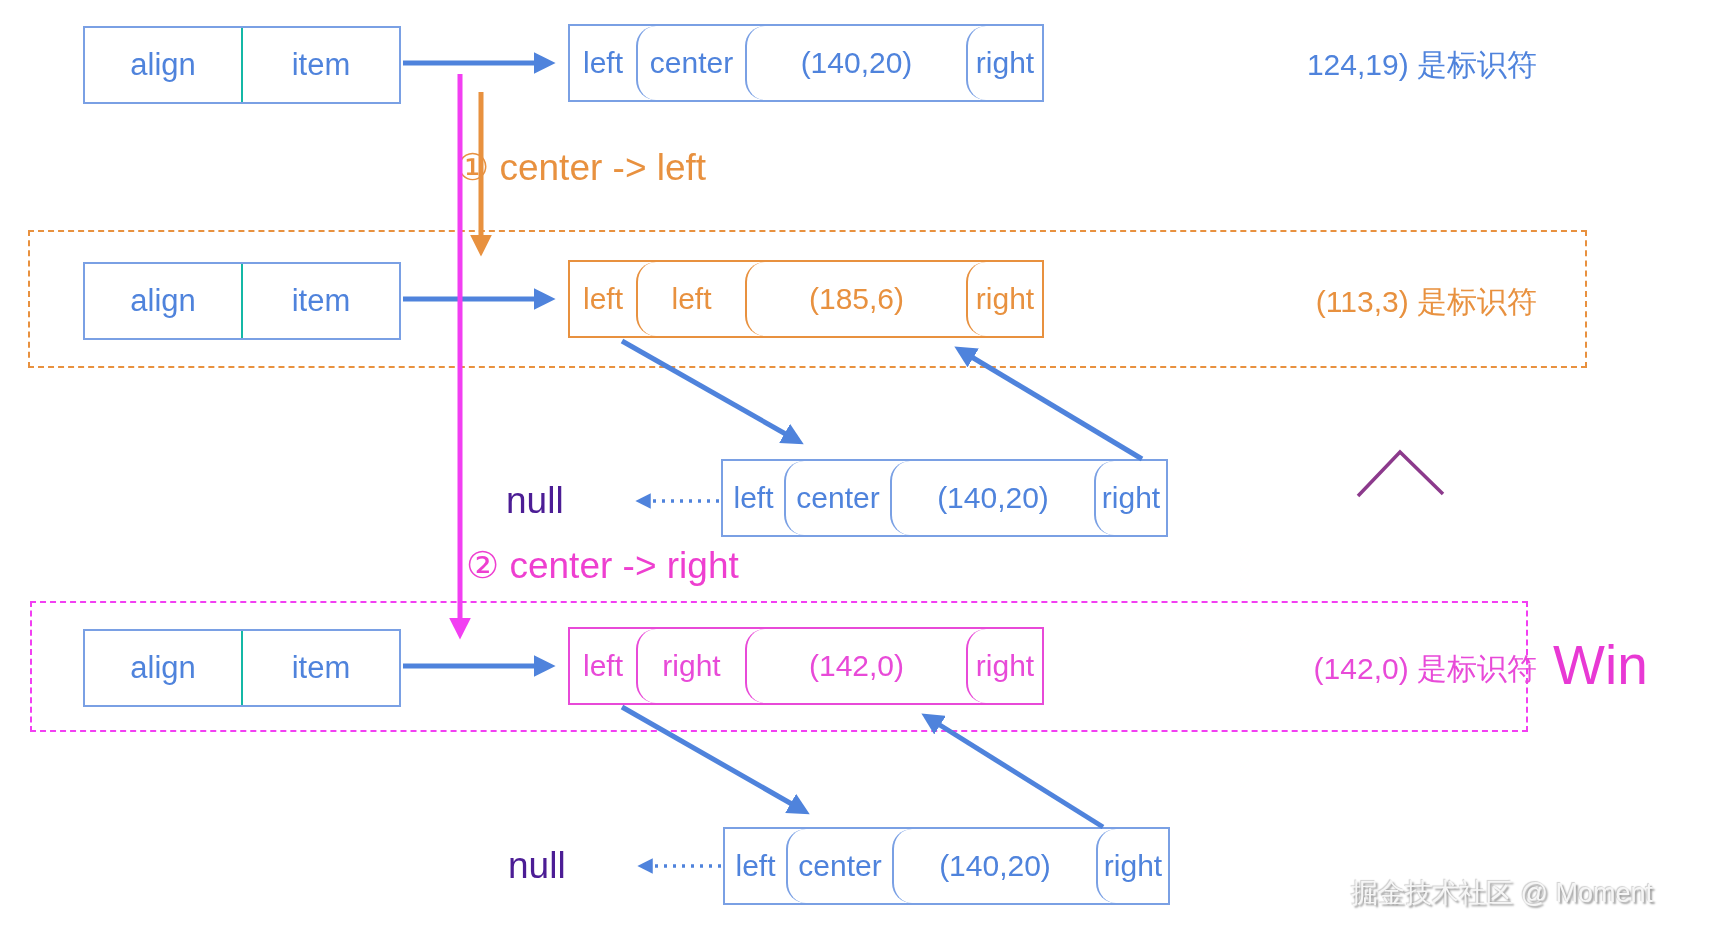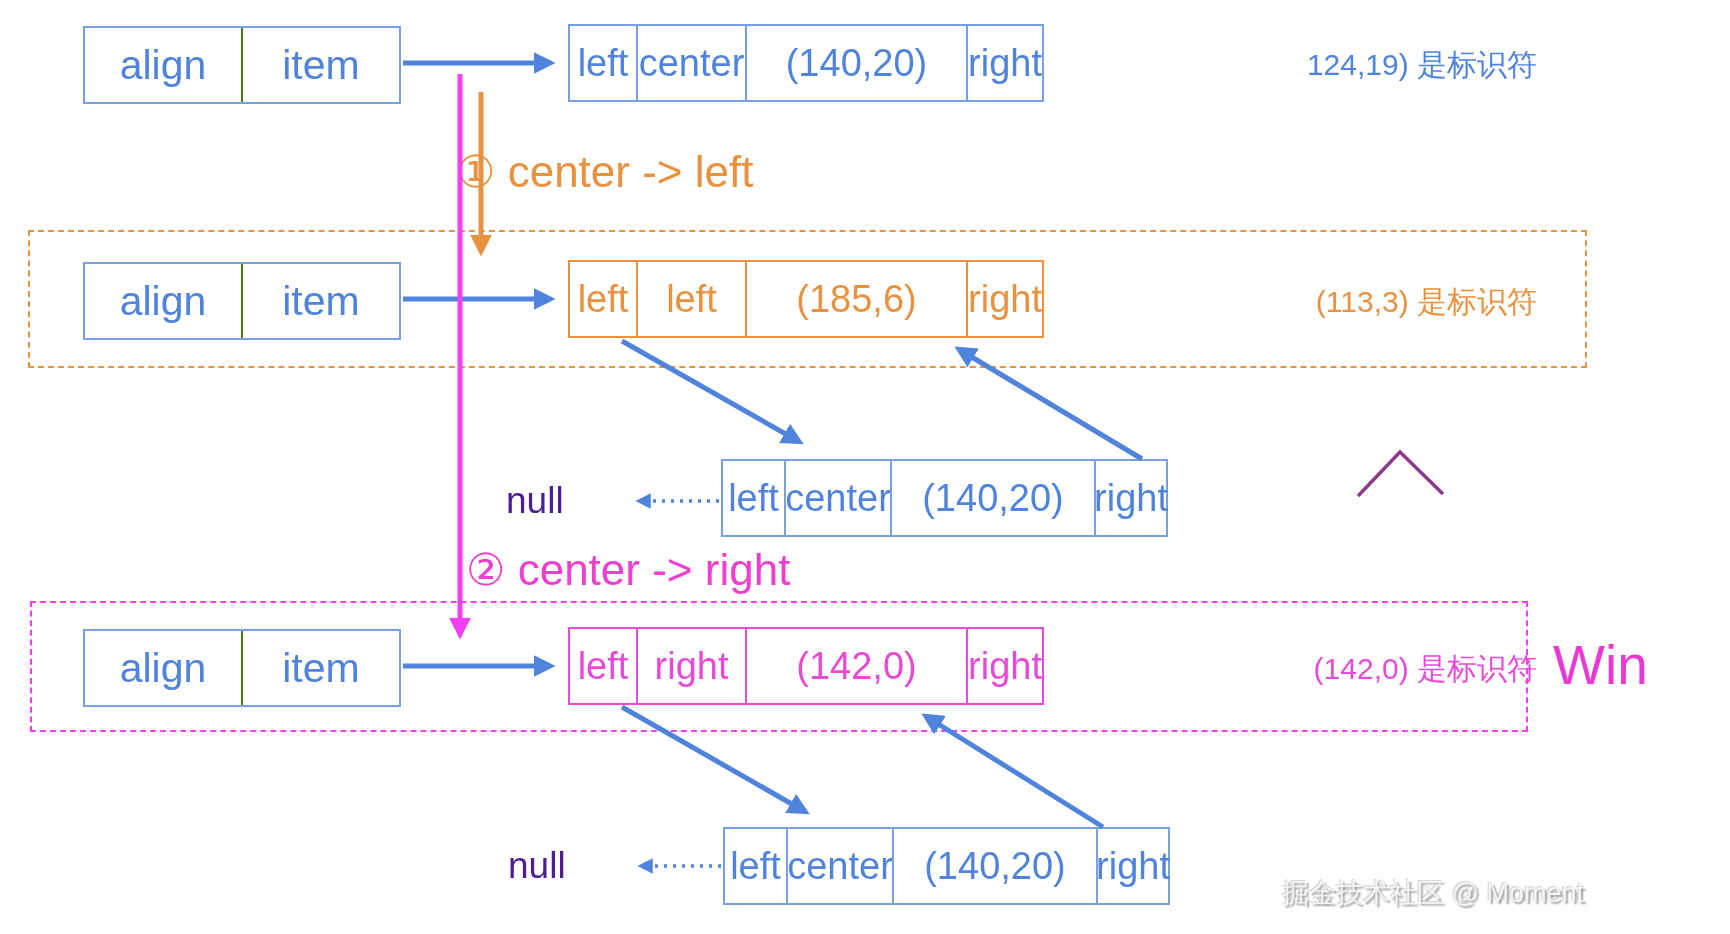--- a/index.html
+++ b/index.html
@@ -5,53 +5,53 @@
   html,body{margin:0;padding:0;background:#ffffff;}
   .canvas{
     position:relative;width:1730px;height:934px;background:#ffffff;overflow:hidden;
     font-family:"Liberation Sans","DejaVu Sans",sans-serif;
   }
   .abs{position:absolute;}
 
   
   .pair{width:314px;height:74px;border:2px solid #7aa0e4;display:flex;background:#fff;}
   .pair .cell{flex:1 1 50%;display:flex;align-items:center;justify-content:center;
-              font-size:41px;color:#4f83dc;}
-  .pair .cell + .cell{border-left:2px solid #4d7c0f;}
+              font-size:31px;color:#4f83dc;}
+  .pair .cell + .cell{border-left:2px solid #14b8a6;}
 
   
   .node{display:flex;height:78px;background:#fff;box-sizing:border-box;border:2px solid;}
-  .node .cell{display:flex;align-items:center;justify-content:center;font-size:38px;
-              box-sizing:border-box;white-space:nowrap;}
+  .node .cell{display:flex;align-items:center;justify-content:center;font-size:30px;
+              box-sizing:border-box;white-space:nowrap;border-radius:20px;}
   .node .cell + .cell{border-left:2px solid;}
   .node.main .c0{width:66px}.node.main .c1{width:109px}.node.main .c2{width:221px}.node.main .c3{width:76px}
   .node.nullnode .c0{width:61px}.node.nullnode .c1{width:106px}.node.nullnode .c2{width:204px}.node.nullnode .c3{width:72px}
   .blue-node{border-color:#7aa0e4;color:#4f83dc;}
   .blue-node .cell + .cell{border-left-color:#7aa0e4;}
   .orange-node{border-color:#e8913f;color:#e8913f;}
   .orange-node .cell + .cell{border-left-color:#e8913f;}
   .pink-node{border-color:#e84ad8;color:#e84ad8;}
   .pink-node .cell + .cell{border-left-color:#e84ad8;}
 
   
   .frame{box-sizing:border-box;background:transparent;}
   .frame.orange{border:2px dashed #e8913f;}
   .frame.pink{border:2px dashed #f23ff2;}
 
   
   .row-label{width:430px;text-align:right;font-size:30px;white-space:nowrap;}
   .row-label.blue{color:#4f83dc;}
   .row-label.orange{color:#e8913f;}
   .row-label.pink{color:#e84ad8;}
-  .step-label{font-size:44px;white-space:nowrap;}
+  .step-label{font-size:37px;white-space:nowrap;}
   .step-label.orange{color:#e8913f;}
   .step-label.pink{color:#ee3fd0;}
   .null-label{font-size:37px;color:#4c1d95;}
   .win{font-size:55px;color:#e839d4;white-space:nowrap;}
-  .watermark{width:440px;text-align:left;font-size:27px;color:#f6f6f6;white-space:nowrap;
+  .watermark{width:440px;text-align:center;font-size:27px;color:#f6f6f6;white-space:nowrap;
              text-shadow:2px 2px 2px #9b9b9b, -1px -1px 1px #cfcfcf;}
   svg.overlay{left:0;top:0;pointer-events:none;}
 </style>
 </head>
 <body>
 
 <div class="canvas">
 
   <div class="abs frame orange" style="left:28px;top:230px;width:1559px;height:138px;"></div>
   <div class="abs frame pink" style="left:30px;top:601px;width:1498px;height:131px;"></div>

